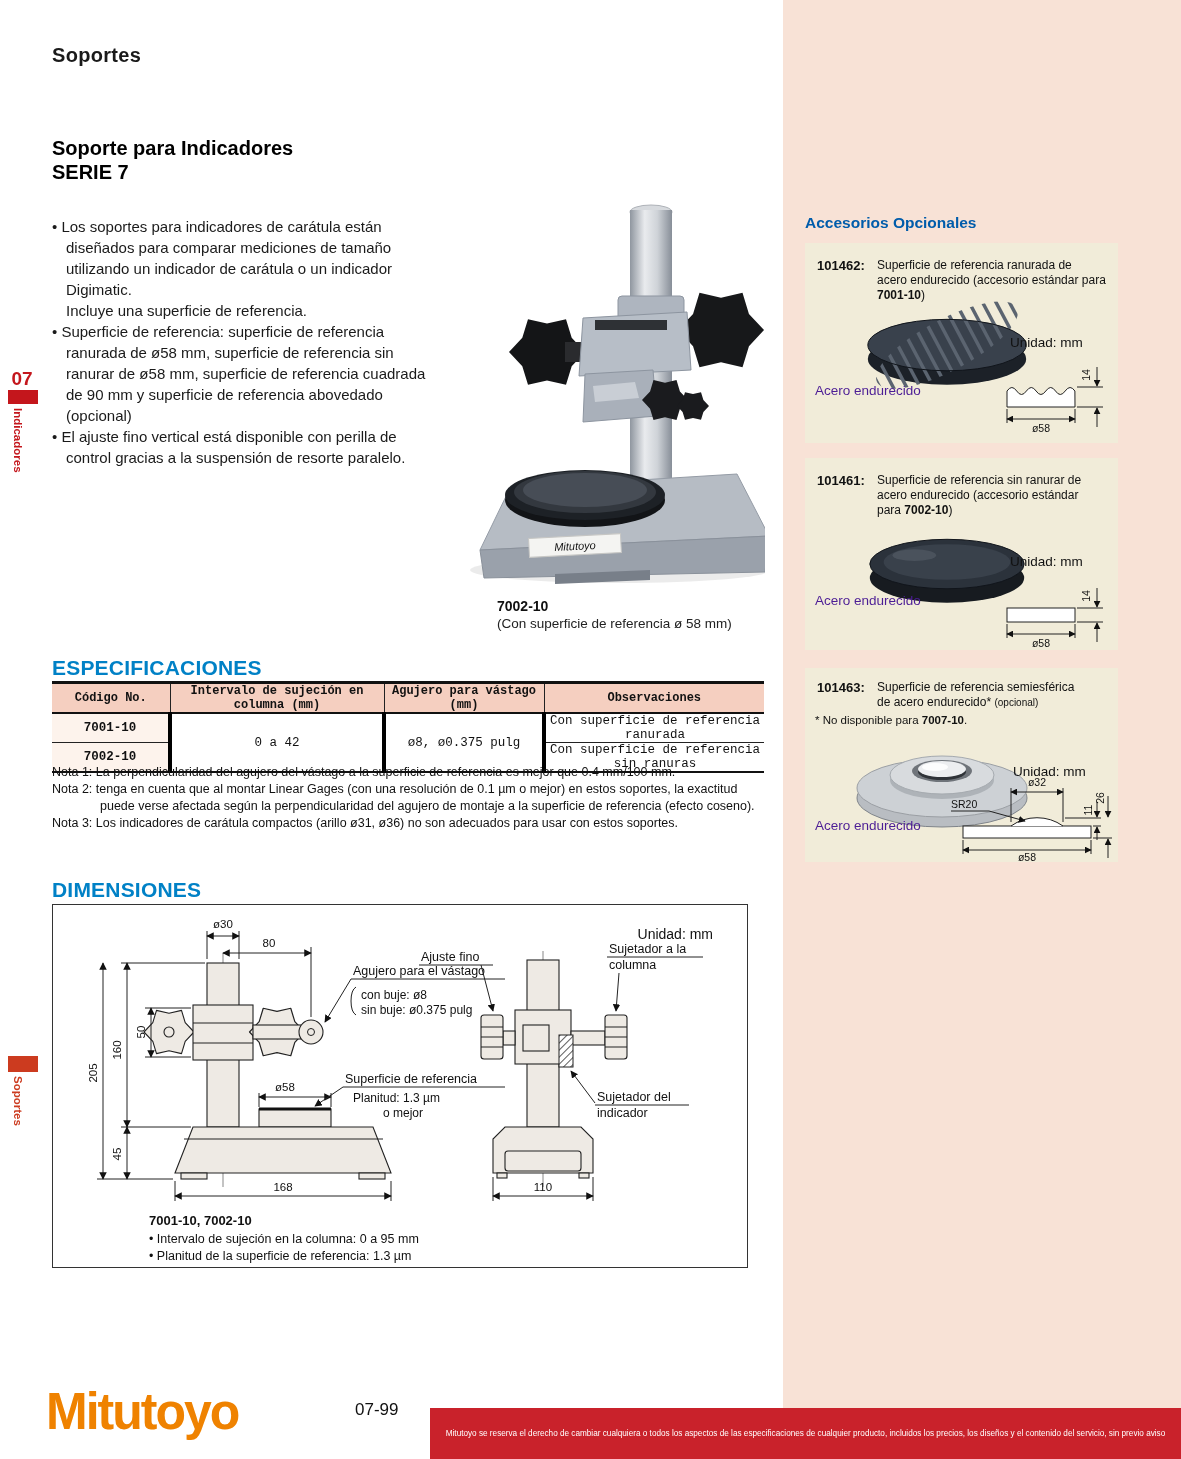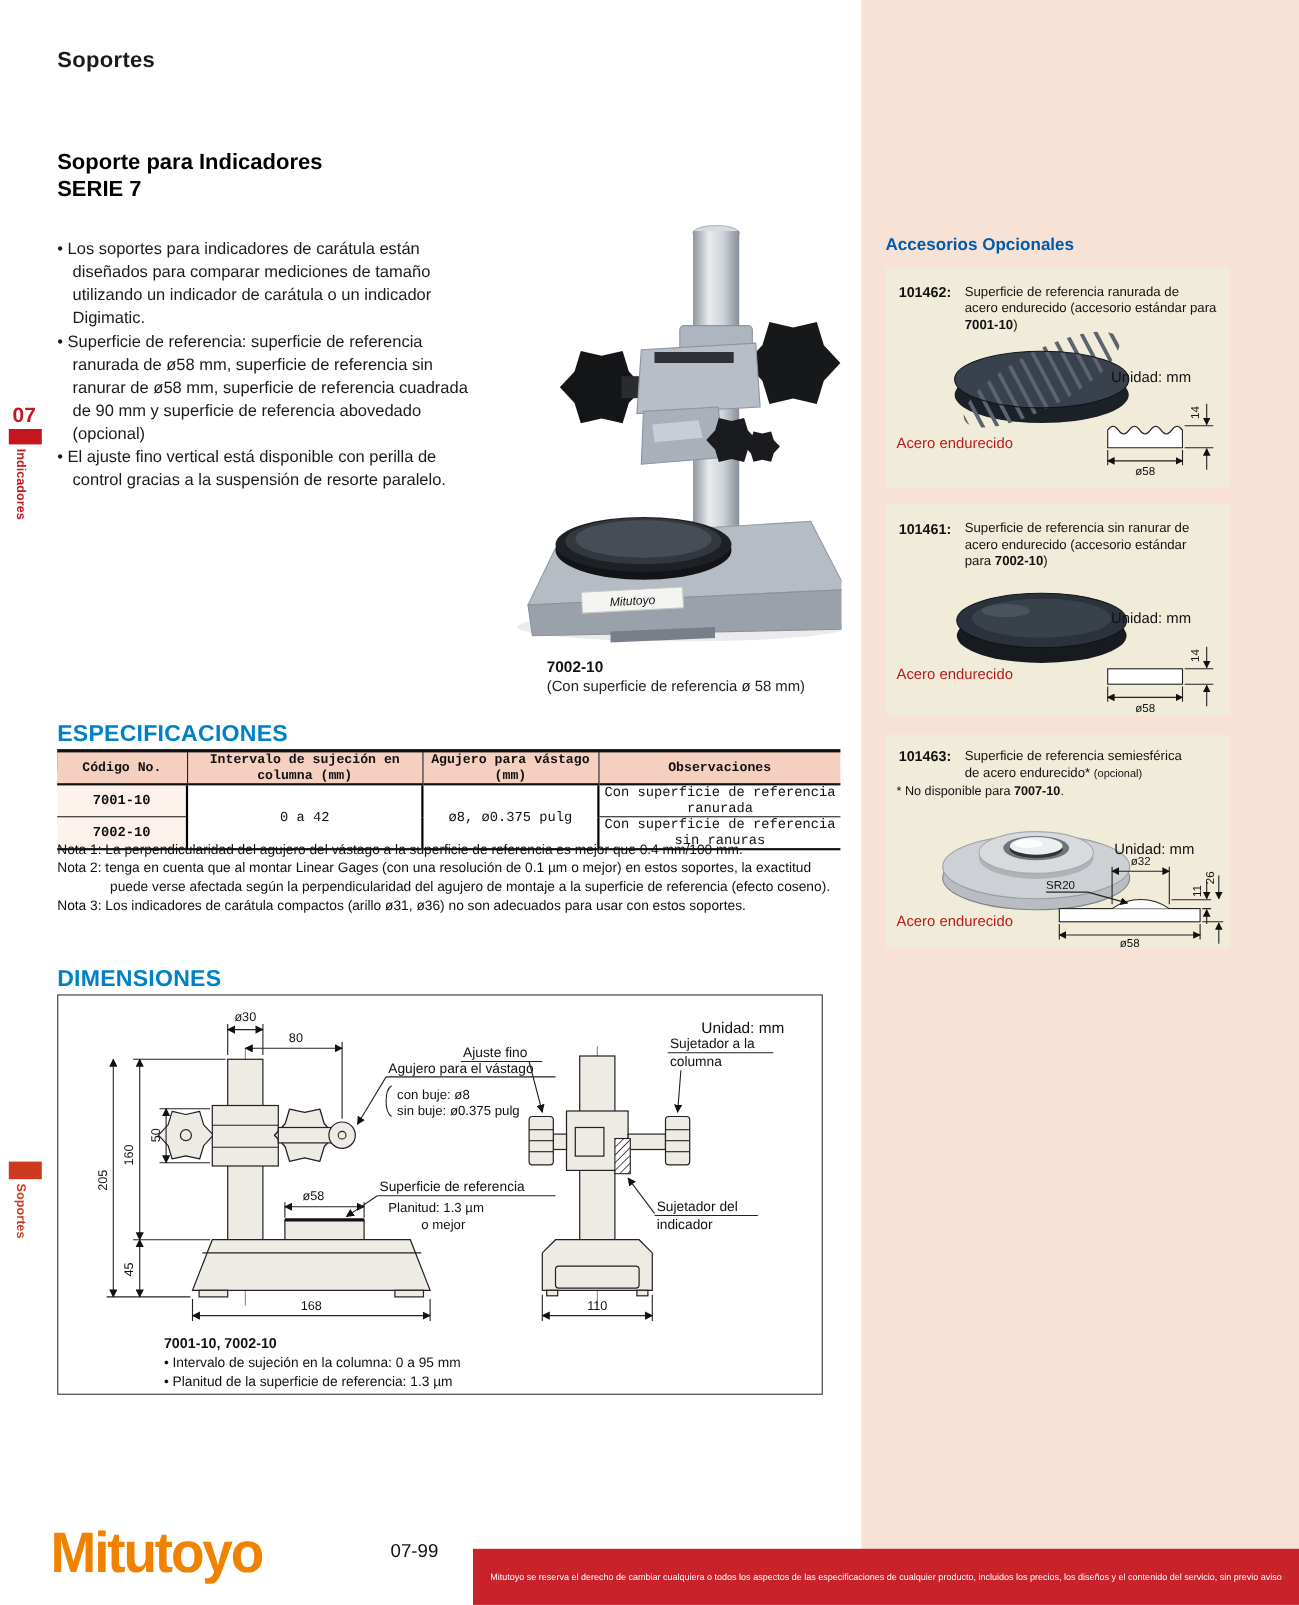--- a/index.html
+++ b/index.html
@@ -24,33 +24,33 @@
   
   .cap-code{left:497px;top:598px;font-size:14px;font-weight:bold;color:#111;}
   .cap-sub{left:497px;top:616px;font-size:13.5px;color:#222;}
   
   .sidebar{left:783px;top:0;width:398px;height:1459px;background:#f8e2d6;}
   .sb-title{left:805px;top:214px;font-size:15.5px;font-weight:bold;color:#005cab;}
   .acc{position:absolute;left:805px;width:313px;background:#f1ecd9;}
   .acc .code{position:absolute;left:12px;font-size:13px;font-weight:bold;color:#111;}
   .acc .desc{position:absolute;left:72px;width:238px;font-size:12px;line-height:15px;color:#111;}
   .acc .unit{position:absolute;font-size:13.5px;color:#111;}
-  .acc .mat{position:absolute;font-size:13.5px;color:#b91c1c;margin-top:12px;}
+  .acc .mat{position:absolute;font-size:13.5px;color:#4c1d95;}
   .acc .note{position:absolute;font-size:11.5px;color:#111;}
   
   .spec-title{left:52px;top:656px;}
   .mm-tab{left:52px;top:683px;width:66px;height:18px;background:#fff;border:1.5px solid #3a3a3a;
           font-size:13px;font-weight:bold;color:#9e1b1e;text-align:center;line-height:17px;box-sizing:border-box;padding-left:40px;}
   .mm-bar{left:119px;top:693px;width:152px;height:8px;background:#a9a9a9;}
   table.spec{position:absolute;left:52px;top:681px;width:712px;border-collapse:collapse;
              border-top:3px solid #111;border-bottom:2.5px solid #111;table-layout:fixed;font-family:Liberation Mono, monospace;}
   table.spec th{background:#f5cfc0;font-size:12px;font-weight:bold;color:#111;height:21px;
                 border-bottom:2.5px solid #111;border-left:1px solid #222;padding:0 2px;}
   table.spec td{font-size:12.5px;color:#111;height:18px;border-top:1px solid #222;
-                border-left:2px solid #000000;text-align:center;padding:0 3px;}
+                border-left:4px solid #000000;text-align:center;padding:0 3px;}
   table.spec th:first-child, table.spec td:first-child{border-left:none;}
   td.codigo{font-weight:bold;background:#fdf3ec;}
   td.obs{font-size:11.5px;text-align:left;}
   .notes{left:52px;top:764px;font-size:12.5px;line-height:17px;color:#111;}
   .notes .cont{margin-left:48px;text-align:center;}
   
   .dim-title{left:52px;top:878px;}
   .dim-box{left:52px;top:904px;width:694px;height:362px;border:1px solid #333;background:#fff;}
   
   .logo{left:46px;top:1381px;font-size:50px;font-weight:bold;color:#ef8200;letter-spacing:-2px;
@@ -79,20 +79,21 @@
   <div class="abs vtext tab-label-bot">Soportes</div>
 
   <div class="abs h-section">Soportes</div>
   <div class="abs h-product">
     <div>Soporte para Indicadores</div>
     <div>SERIE 7</div>
   </div>
 
   <div class="abs intro">
     <div class="b">• Los soportes para indicadores de carátula están diseñados para comparar mediciones de tamaño utilizando un indicador de carátula o un indicador Digimatic.</div>
+    <div class="b2">Incluye una superficie de referencia.</div>
     <div class="b">• Superficie de referencia: superficie de referencia ranurada de ø58 mm, superficie de referencia sin ranurar de ø58 mm, superficie de referencia cuadrada de 90 mm y superficie de referencia abovedado (opcional)</div>
     <div class="b">• El ajuste fino vertical está disponible con perilla de control gracias a la suspensión de resorte paralelo.</div>
   </div>
 
   <svg class="abs" style="left:435px;top:200px;" width="330" height="390" viewBox="0 0 330 390">
     <defs>
       <linearGradient id="colGrad" x1="0" y1="0" x2="1" y2="0">
         <stop offset="0" stop-color="#8f969f"></stop>
           <stop offset="0.35" stop-color="#e9ebee"></stop>
         <stop offset="0.65" stop-color="#cfd3d8"></stop>

